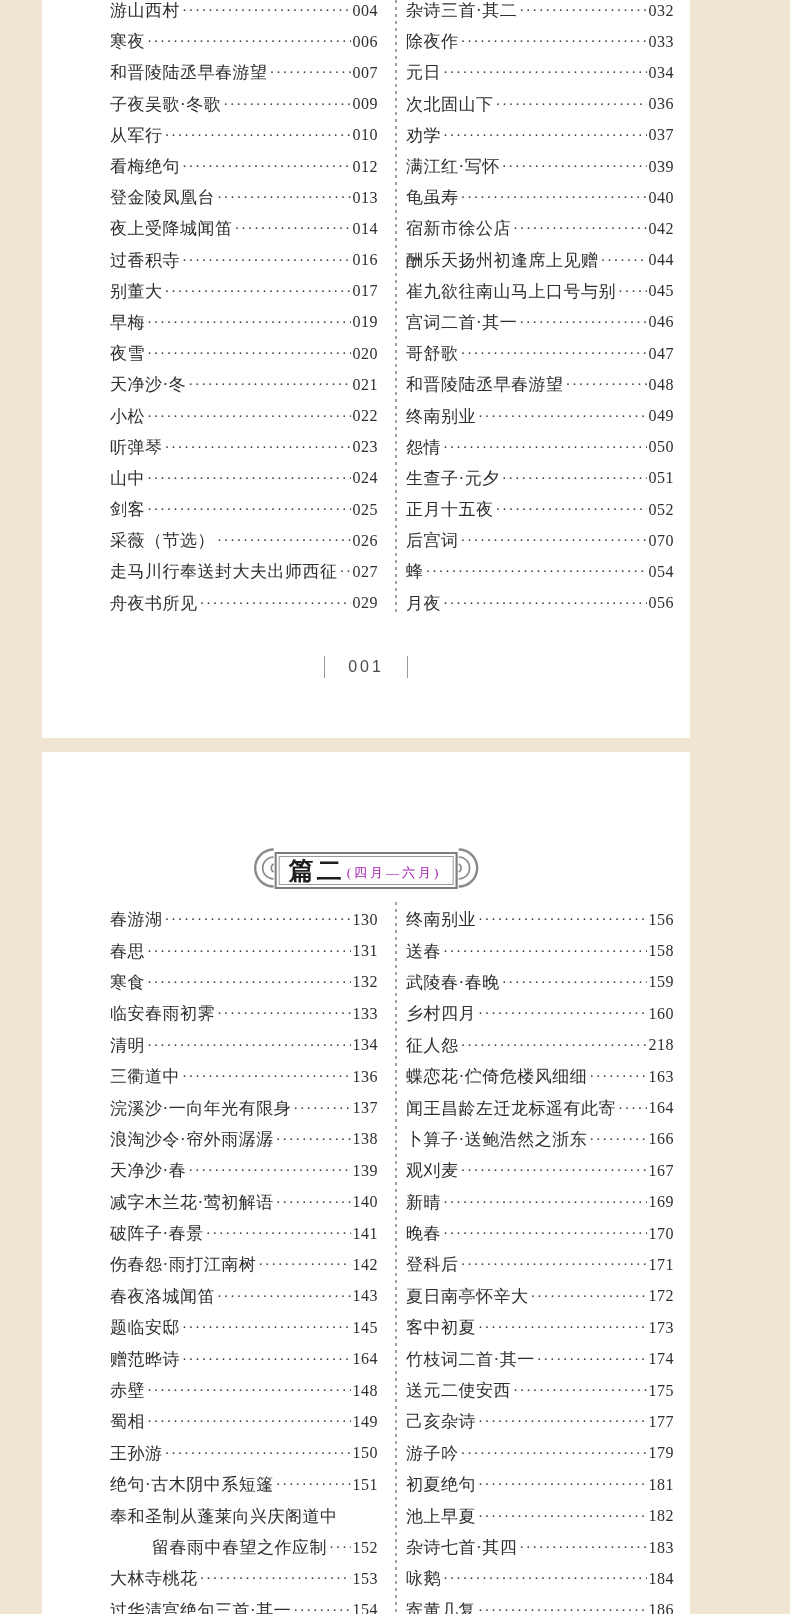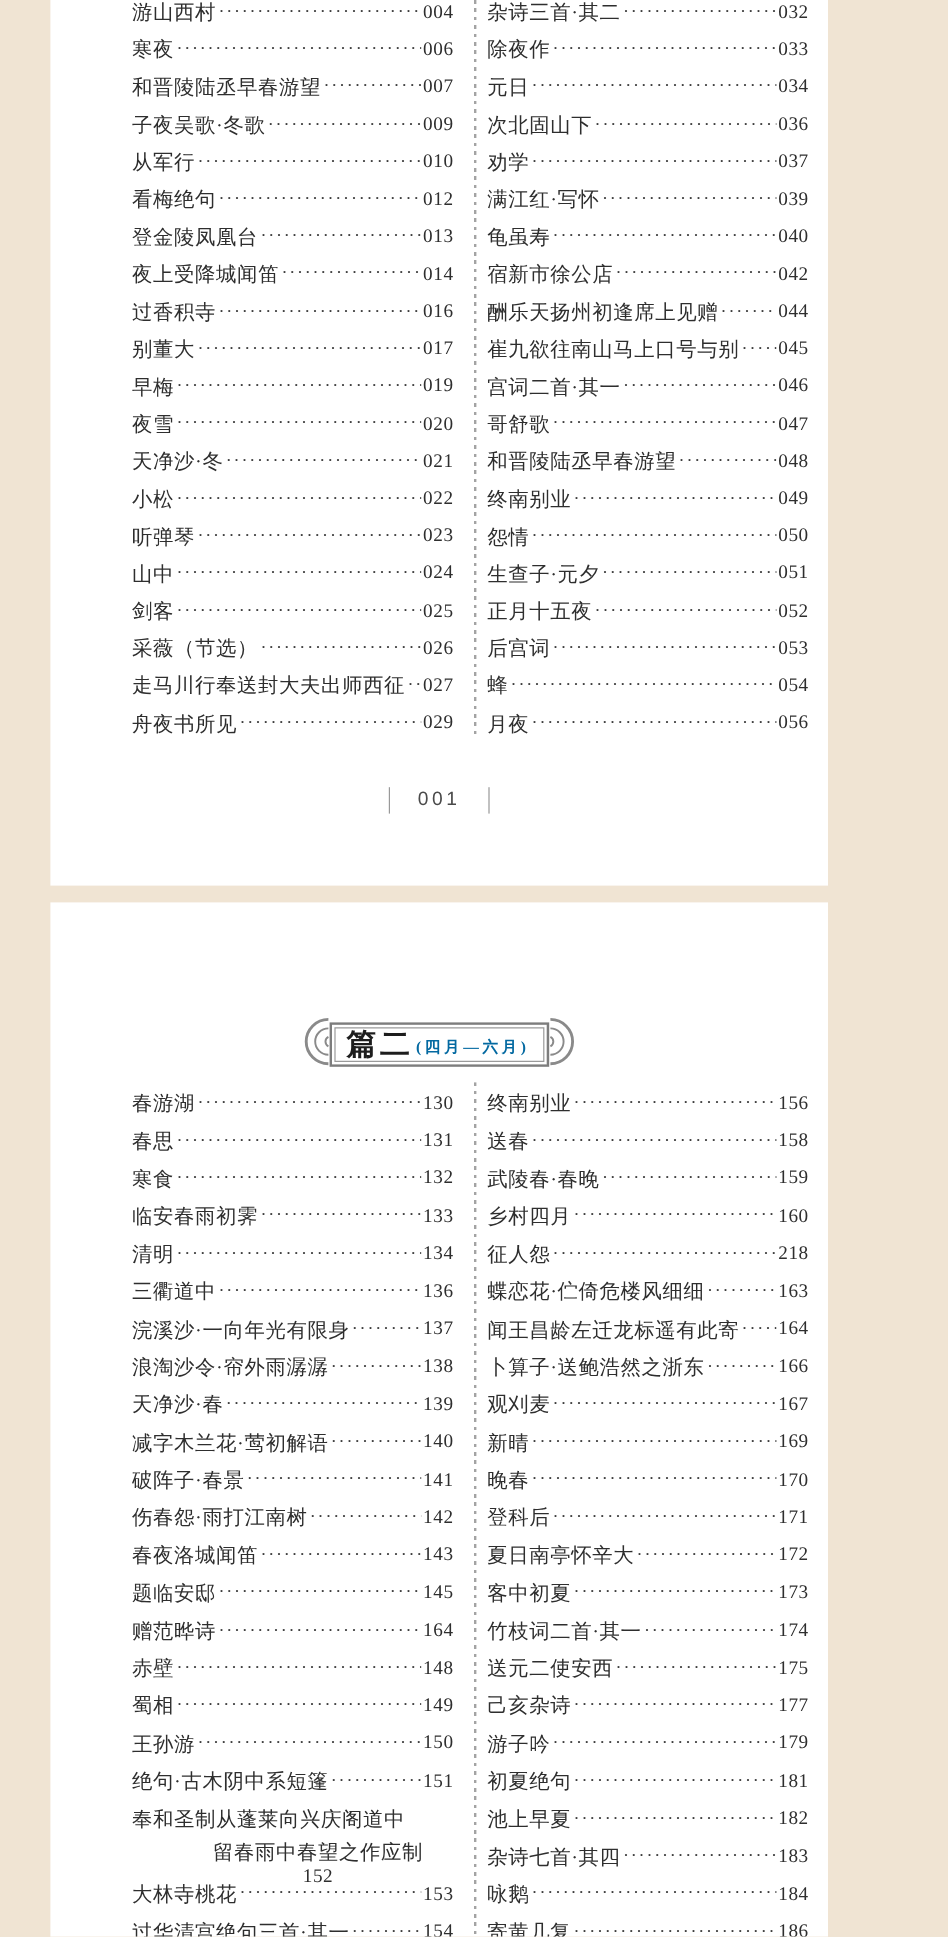--- a/index.html
+++ b/index.html
@@ -21,21 +21,21 @@
     font-size:17px;color:#2e2e2e;white-space:nowrap;
   }
   #page2 .row{height:31.4px;}
   .row .t{flex:none;letter-spacing:0.5px;}
   .row .dots{
     flex:1;overflow:hidden;white-space:nowrap;
     font-size:15px;letter-spacing:1.5px;color:#3c3c3c;
     margin:0 2px;line-height:1;
   }
   .row .p{flex:none;font-size:16px;color:#2e2e2e;letter-spacing:0.5px;}
-  .row.indent{padding-left:42px;flex-direction:column;}
+  .row.indent{padding-left:42px;}
 
   .divider{
     position:absolute;width:2px;
     background:repeating-linear-gradient(to bottom,#a3a3a3 0 3px,transparent 3px 7px);
   }
   #divider1{left:353px;top:0;height:613px;}
   #divider2{left:353px;top:150px;height:712px;}
 
   .footer{
     position:absolute;left:0;top:656px;width:100%;
@@ -52,21 +52,21 @@
     border:2px solid #7d7d7d;
     box-shadow:inset 0 0 0 2px #ffffff,inset 0 0 0 3px #9a9a9a;
     height:37px;box-sizing:border-box;
     display:flex;align-items:center;
     padding:0 14px 0 12px;background:#fff;
   }
   .banner-title{
     font-size:25px;font-weight:bold;color:#1d1d1d;letter-spacing:3px;line-height:1;
   }
   .banner-sub{
-    font-size:13px;color:#0369a1;letter-spacing:3px;margin-left:2px;margin-top:4px;line-height:1;font-weight:bold;
+    font-size:13px;color:#a21caf;letter-spacing:3px;margin-left:2px;margin-top:4px;line-height:1;
   }
   .orn{display:flex;align-items:center;}
   .orn.right svg{transform:scaleX(-1);}
 </style>
 </head>
 <body>
 
 <div class="page" id="page1">
 
   <div class="col" style="left:68px;top:-5px;">
@@ -258,21 +258,21 @@
         <span class="p">051</span>
       </div>
       <div class="row">
         <span class="t">正月十五夜</span>
         <span class="dots">··························································································</span>
         <span class="p">052</span>
       </div>
       <div class="row">
         <span class="t">后宫词</span>
         <span class="dots">··························································································</span>
-        <span class="p">053</span>
+        <span class="p">070</span>
       </div>
       <div class="row">
         <span class="t">蜂</span>
         <span class="dots">··························································································</span>
         <span class="p">054</span>
       </div>
       <div class="row">
         <span class="t">月夜</span>
         <span class="dots">··························································································</span>
         <span class="p">056</span>

